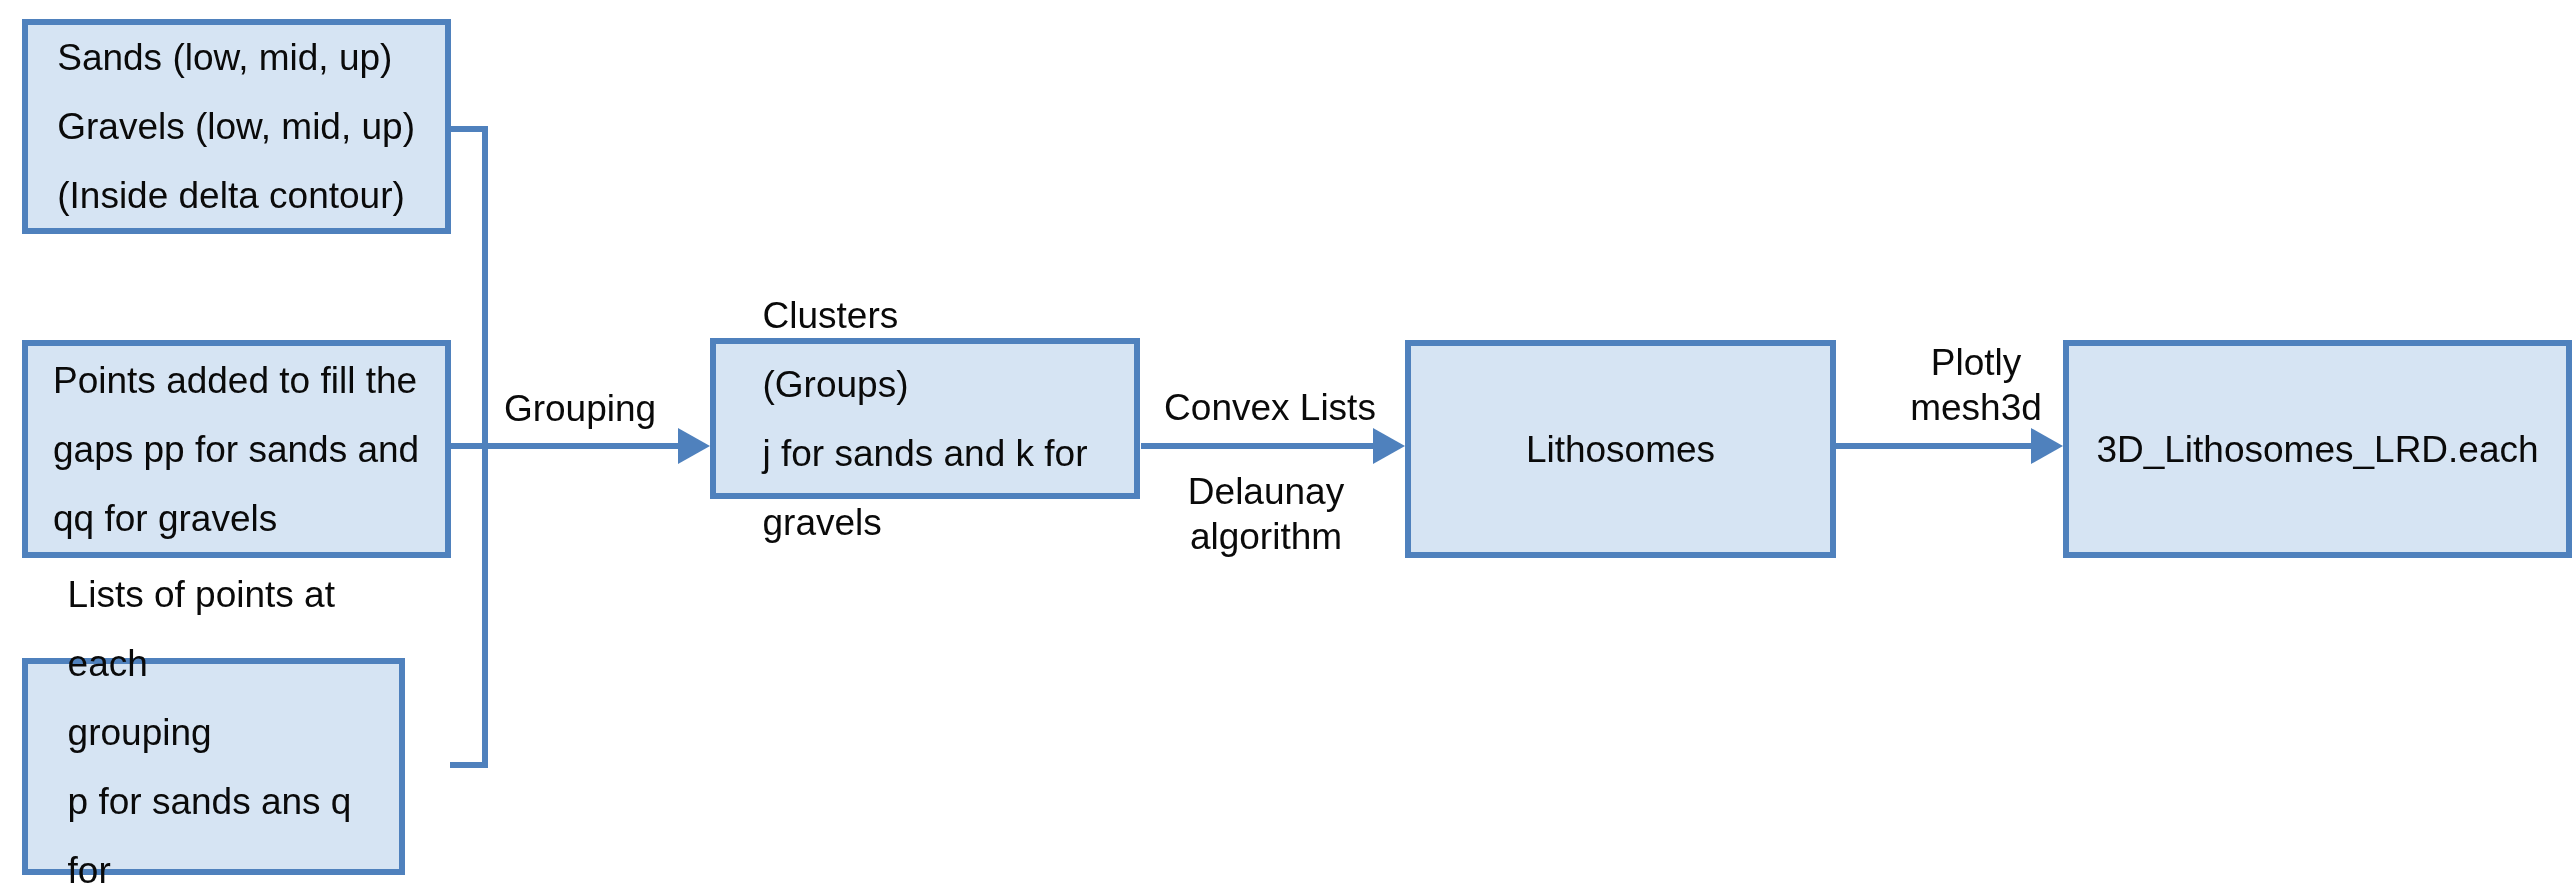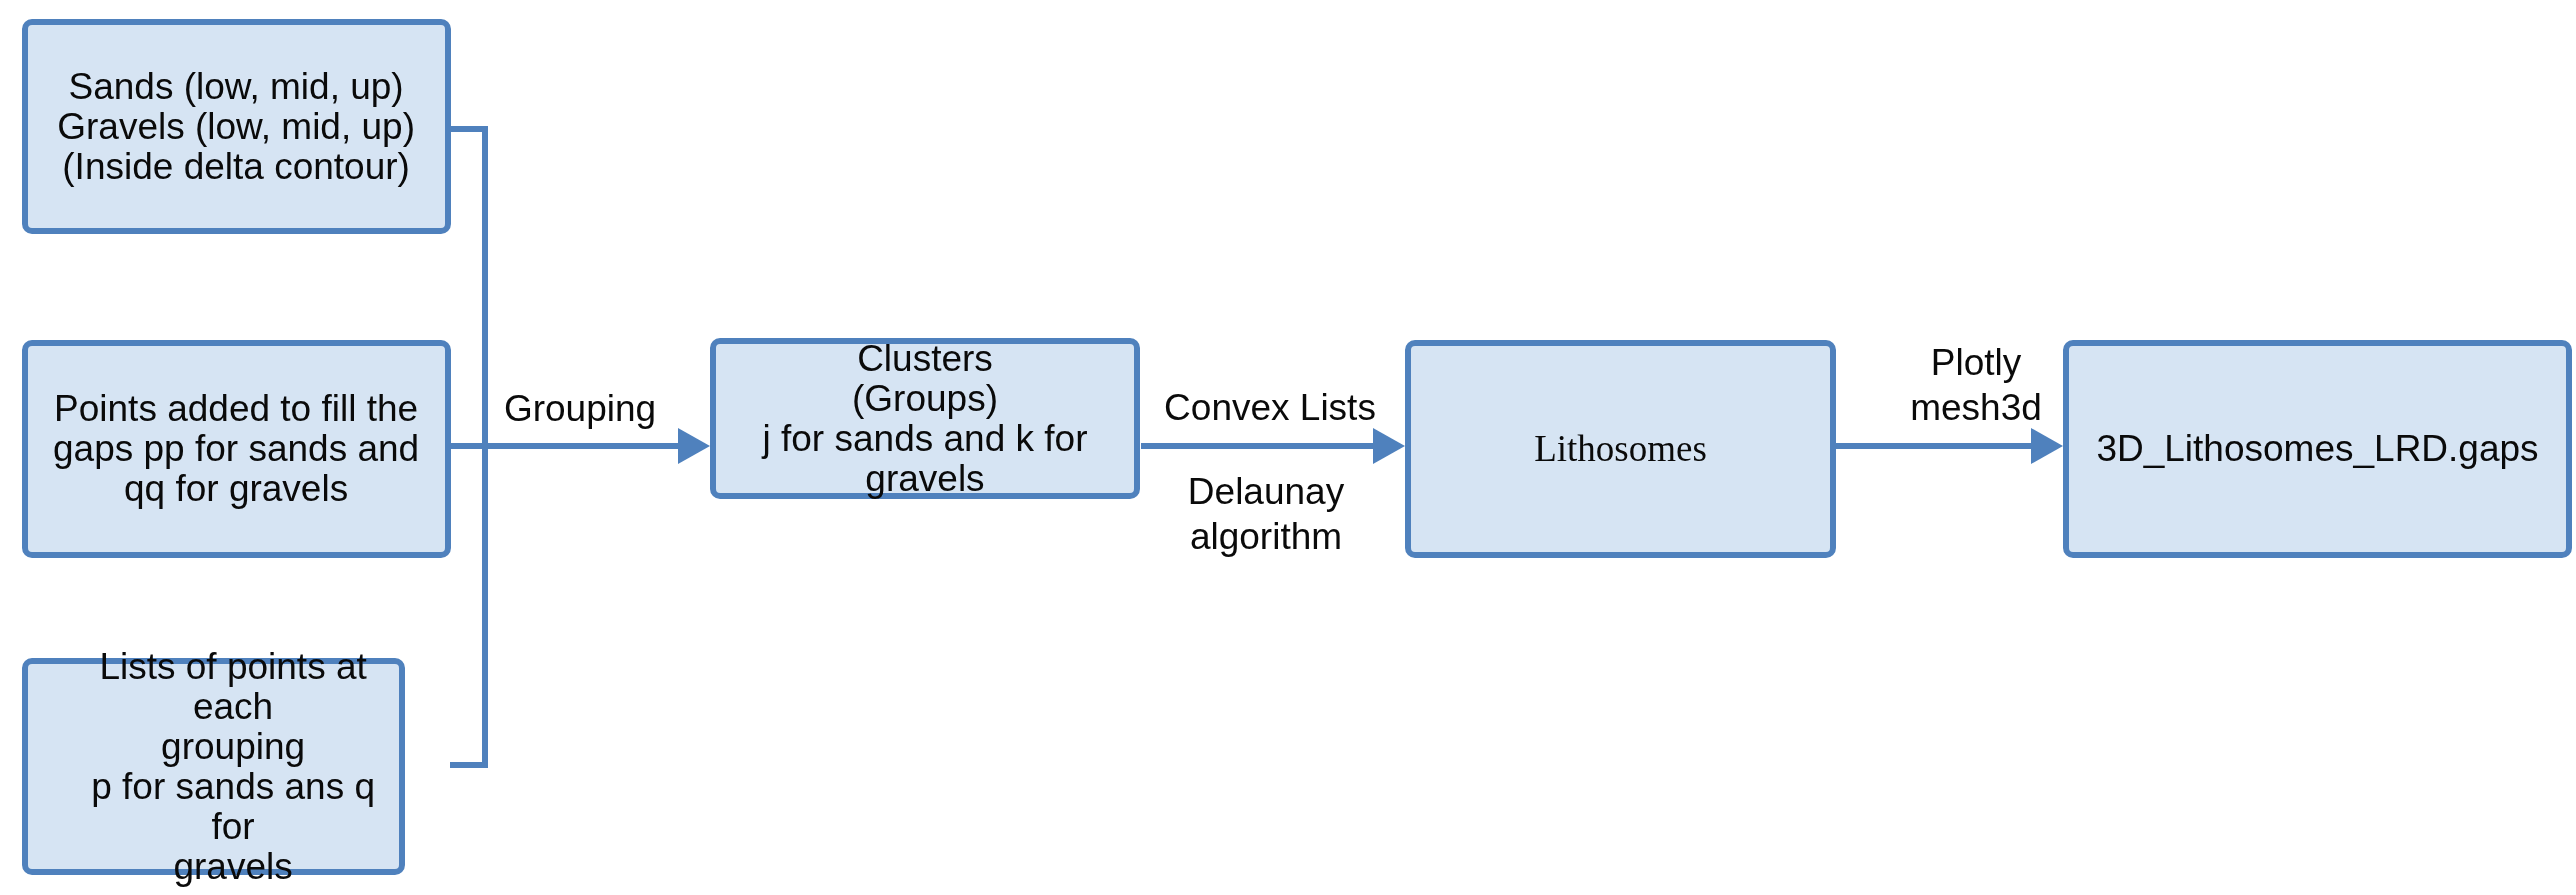--- a/index.html
+++ b/index.html
@@ -12,44 +12,44 @@
   html,body{
     margin:0;padding:0;background:var(--bg);
     width:2576px;height:896px;overflow:hidden;
     font-family:"Liberation Sans", sans-serif;
   }
   .canvas{position:relative;width:2576px;height:896px;background:var(--bg);}
   .node{
     position:absolute;box-sizing:border-box;
     background:var(--box-fill);
     border:6.2px solid var(--box-border);
-    border-radius:10px;
+    border-radius:0;
     display:flex;align-items:center;justify-content:center;
-    text-align:center;color:var(--text);
-    font-size:37px;line-height:40px;
+    text-align:left;color:var(--text);
+    font-size:37px;line-height:69px;
   }
   .node-text{white-space:pre-line;}
   .edge-label{
     position:absolute;color:var(--text);
     font-size:37px;line-height:45px;text-align:center;
     white-space:pre-line;transform:translateX(-50%);
   }
   .line{position:absolute;background:var(--line);}
   .arrowhead{
     position:absolute;width:0;height:0;
     border-top:18.5px solid transparent;
     border-bottom:18.5px solid transparent;
     border-left:32px solid var(--line);
   }
   
   .n-source     {left:21.6px;  top:19.3px;  width:429px; height:215px;}
   .n-gaps       {left:21.6px;  top:340px; width:429px; height:218px;}
   .n-lists      {left:21.6px;  top:658px; width:383px; height:217px;padding-left:40px;}
   .n-clusters   {left:710px; top:338px; width:430px; height:161px;}
-  .n-lithosomes {left:1405px;top:340px; width:431px; height:218px;font-family:Liberation Serif, serif;}
+  .n-lithosomes {left:1405px;top:340px; width:431px; height:218px;}
   .n-output     {left:2063px;top:340px; width:509px; height:218px;}
   
   .bracket-v    {left:482px; top:126px; width:6.2px;  height:642px;}
   .stub-top     {left:450px; top:126px; width:38px; height:6.2px;}
   .stub-bottom  {left:450px; top:762px; width:38px; height:6.2px;}
   
   .a1-line      {left:450px; top:443px; width:229px;height:6.2px;}
   .a1-head      {left:678px; top:428px;}
   .a2-line      {left:1141px;top:443px; width:234px;height:6.2px;}
   .a2-head      {left:1373px;top:428px;}
@@ -86,21 +86,21 @@
   <div class="node n-clusters">
     <span class="node-text">Clusters
 (Groups)
 j for sands and k for
 gravels</span>
   </div>
   <div class="node n-lithosomes">
     <span class="node-text">Lithosomes</span>
   </div>
   <div class="node n-output">
-    <span class="node-text">3D_Lithosomes_LRD.gaps</span>
+    <span class="node-text">3D_Lithosomes_LRD.each</span>
   </div>
 
   <div class="line bracket-v"></div>
   <div class="line stub-top"></div>
   <div class="line stub-bottom"></div>
 
   <div class="line a1-line"></div>
   <div class="arrowhead a1-head"></div>
   <div class="edge-label l-grouping">Grouping</div>
 

